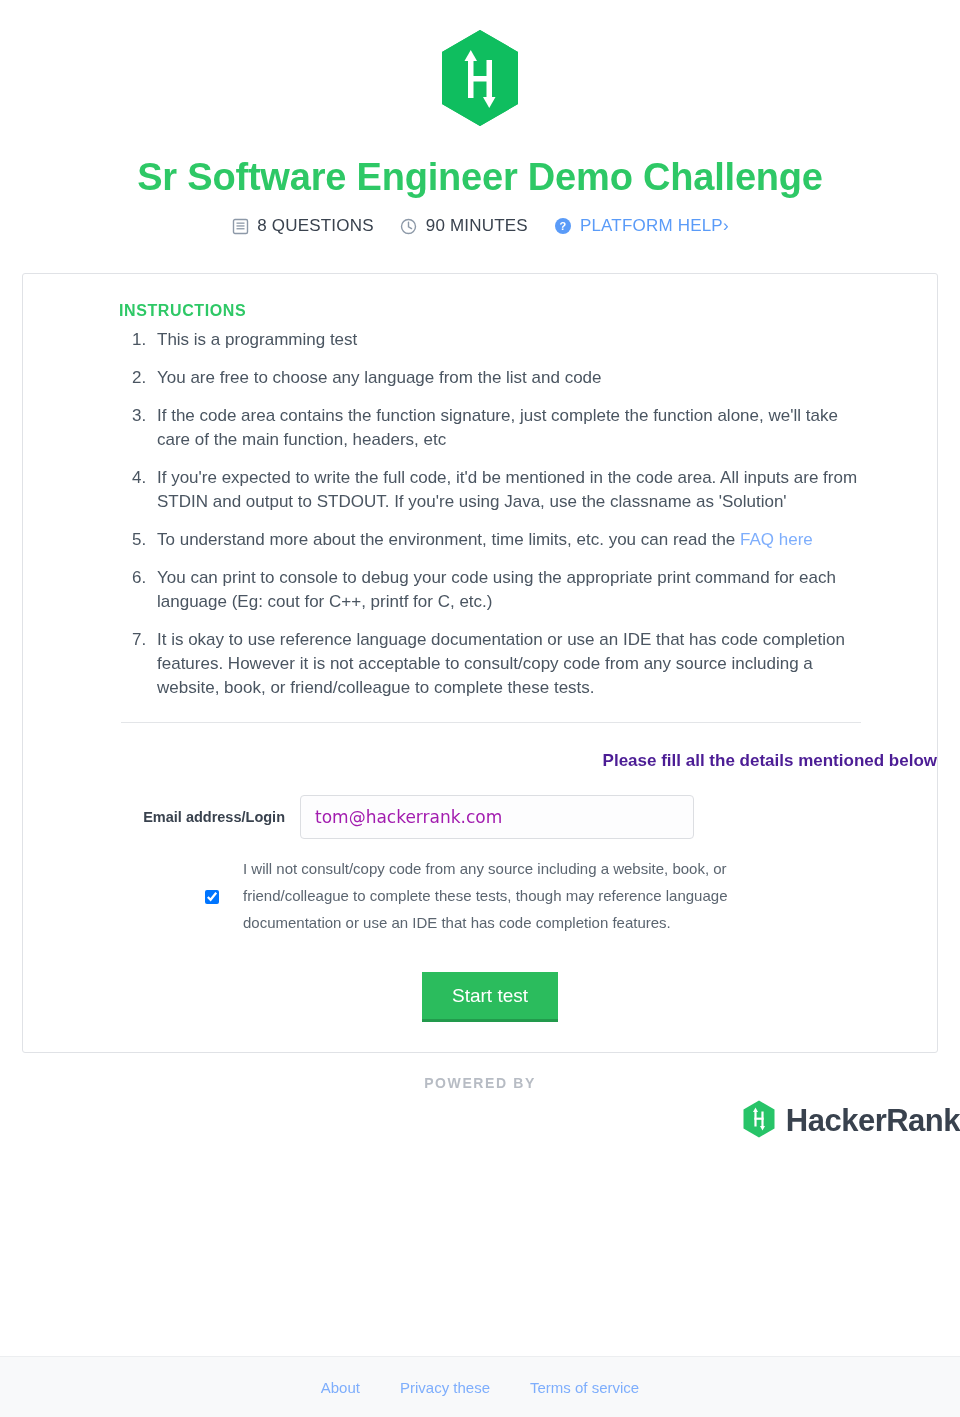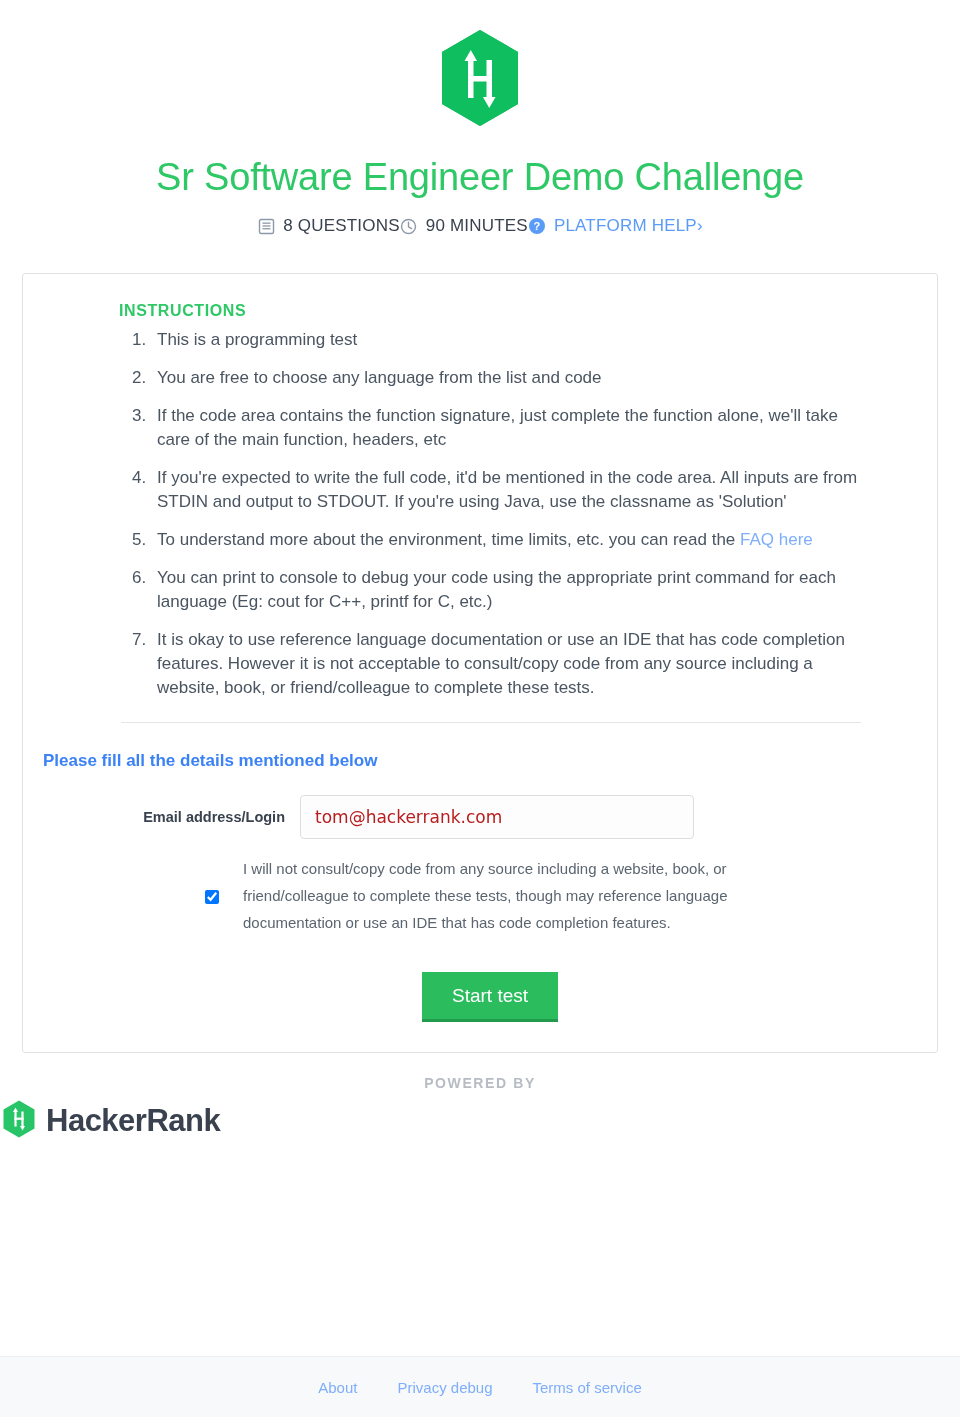--- a/index.html
+++ b/index.html
@@ -23,29 +23,30 @@
     text-align: center;
   }
   .logo-hex {
     display: block;
     margin: 0 auto;
   }
   .test-title {
     margin: 20px 0 0 0;
     font-size: 38px;
     line-height: 46px;
-    font-weight: normal;
+    font-weight: bold;
     color: #2ec866;
     letter-spacing: -0.2px;
   }
   .meta-row {
     margin-top: 16px;
     display: flex;
     justify-content: center;
     align-items: center;
+    gap: 26px;
     font-size: 17px;
     letter-spacing: 0.2px;
   }
   .meta-item {
     display: flex;
     align-items: center;
     gap: 8px;
     color: #39424e;
   }
   .meta-item.help-link {
@@ -99,24 +100,24 @@
 
   .divider {
     height: 1px;
     background: #e3e5e8;
     margin: 22px 76px 0 98px;
     border: 0;
   }
 
   
   .form-heading {
-    text-align: left;
+    text-align: right;
     font-size: 17px;
     font-weight: bold;
-    color: #3b82f6;
+    color: #4c1d95;
     margin: 28px 0 0 0;
     padding-left: 20px;
   }
   .field-row {
     display: flex;
     align-items: center;
     margin-top: 24px;
   }
   .field-label {
     width: 277px;
@@ -127,21 +128,21 @@
     font-weight: bold;
     color: #39424e;
   }
   .field-input {
     box-sizing: border-box;
     width: 394px;
     height: 44px;
     padding: 6px 14px;
     font-size: 17px;
     font-family: "DejaVu Sans", sans-serif;
-    color: #b91c1c;
+    color: #a21caf;
     background: #fdfdfe;
     border: 1px solid #dcdee2;
     border-radius: 4px;
     outline: none;
   }
   .field-input::placeholder { color: #a9aeb5; }
 
   .consent-row {
     display: flex;
     align-items: center;
@@ -186,21 +187,21 @@
   .powered-label {
     font-size: 14px;
     letter-spacing: 1.6px;
     color: #b7bcc4;
     font-weight: bold;
   }
   .brand-row {
     margin-top: 8px;
     display: flex;
     align-items: center;
-    justify-content: flex-start;
+    justify-content: flex-end;
     gap: 8px;
   }
   .brand-word {
     font-size: 31px;
     font-weight: bold;
     color: #39424e;
     letter-spacing: -0.5px;
   }
 
   
@@ -331,15 +332,15 @@
           <polygon points="22.5,31.6 20,27 25,27"></polygon>
         </g>
       </svg>
     </span>
     <span class="brand-word">HackerRank</span>
   </div>
 </div>
 
 <div class="site-footer">
   <a class="footer-link" href="#">About</a>
-  <a class="footer-link" href="#">Privacy debug</a>
+  <a class="footer-link" href="#">Privacy these</a>
   <a class="footer-link" href="#">Terms of service</a>
 </div>
 
 </body></html>

